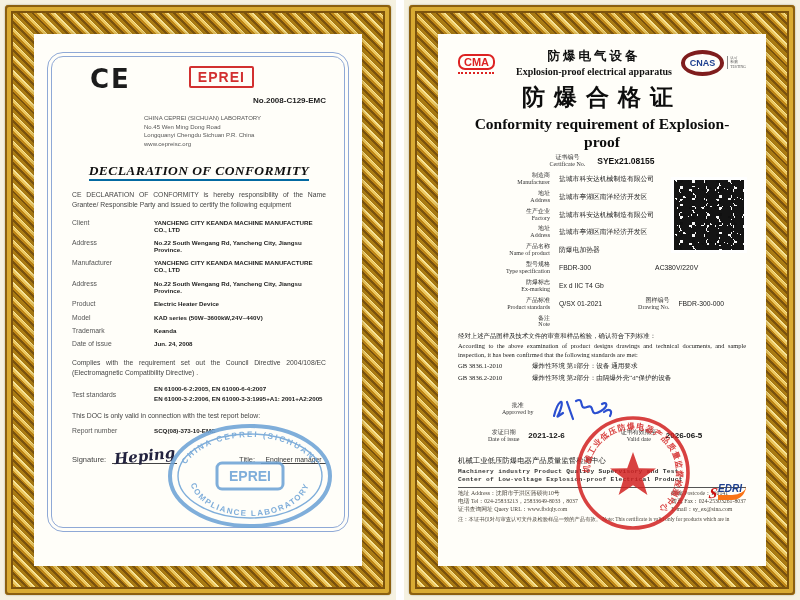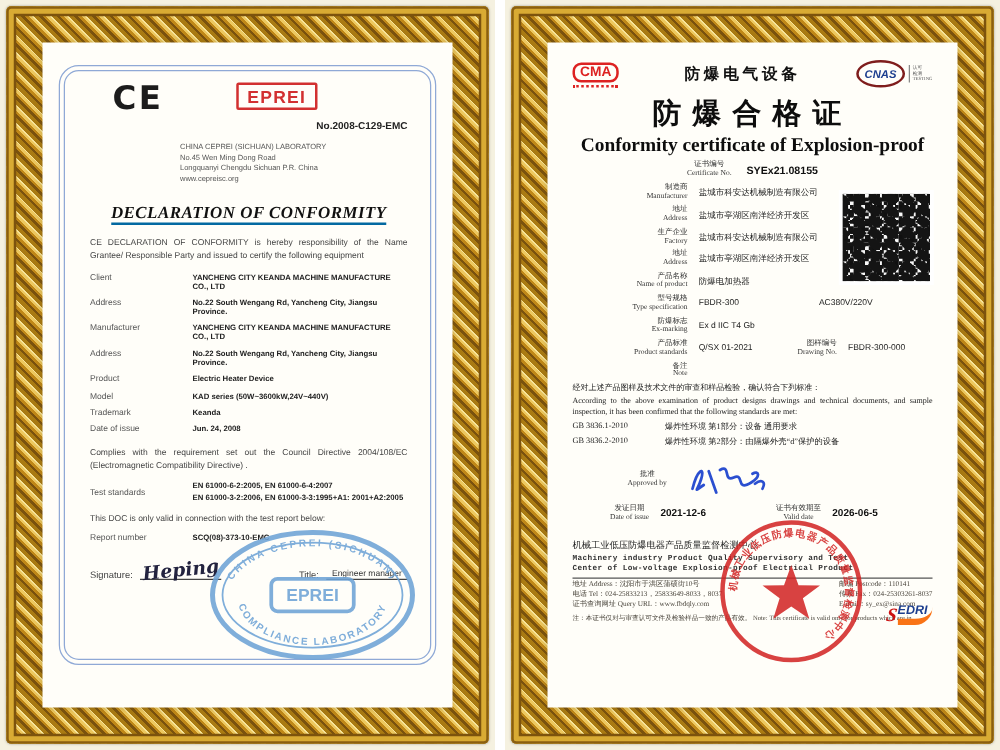--- a/index.html
+++ b/index.html
@@ -42,21 +42,21 @@
   
   .rcontent{position:absolute;inset:14px 20px 8px 20px;color:#222;}
   .rheader{display:flex;align-items:center;}
   .cma-wrap{width:48px;}
   .cma{border:2.2px solid #d22;border-radius:7px;color:#d22;font-family:"Liberation Sans",sans-serif;font-weight:bold;font-size:11px;padding:0 4px;display:inline-block;}
   .cma-sub{width:36px;border-top:2px dotted #d22;margin-top:2px;}
   .rheader-center{flex:1;text-align:center;}
   .rh-cn{font-weight:bold;font-size:12.5px;letter-spacing:3px;color:#111;font-family:"Liberation Sans",sans-serif;}
   .rh-en{font-weight:bold;font-size:10px;margin-top:1px;color:#111;}
   .cnas{display:flex;align-items:center;gap:3px;width:64px;justify-content:flex-end;}
-  .cnas-oval{border:2px solid #7f1d1d;border-radius:50%;color:#1d3f8f;font-family:"Liberation Sans",sans-serif;font-weight:bold;font-style:italic;font-size:9px;padding:4px 5px;}
+  .cnas-oval{border:4px solid #7f1d1d;border-radius:50%;color:#1d3f8f;font-family:"Liberation Sans",sans-serif;font-weight:bold;font-size:9px;padding:4px 5px;}
   .cnas-lines{font-size:3.8px;line-height:4.6px;color:#555;border-left:.8px solid #888;padding-left:2px;}
   .rtitle{text-align:center;font-family:"Liberation Sans",sans-serif;font-weight:bold;font-size:23px;letter-spacing:9px;margin-top:5px;color:#0d0d0d;}
   .rsubtitle{text-align:center;font-weight:bold;font-size:15.5px;margin-top:2px;color:#0d0d0d;}
   .certno{display:flex;justify-content:center;gap:12px;margin-top:3px;align-items:center;}
   .lbl2{text-align:center;font-size:6px;line-height:7px;color:#333;}
   .certno-val{font-family:"Liberation Sans",sans-serif;font-weight:bold;font-size:8.5px;color:#111;}
   .rfields{margin-top:4px;position:relative;}
   .rrow{display:flex;margin-bottom:4px;align-items:center;min-height:12.5px;}
   .rlabel{width:92px;flex:none;text-align:right;padding-right:9px;font-size:6px;line-height:6.9px;color:#333;}
   .rvalue{font-size:6.8px;color:#222;}
@@ -200,33 +200,34 @@
   <div class="page">
     <div class="rcontent">
 
       <div class="rheader">
         <div class="cma-wrap">
           <span class="cma">CMA</span>
           <div class="cma-sub"></div>
         </div>
         <div class="rheader-center">
           <div class="rh-cn">防爆电气设备</div>
+          <div class="rh-en">Explosion-proof electrical apparatus</div>
         </div>
         <div class="cnas">
           <span class="cnas-oval">CNAS</span>
           <span class="cnas-lines">
             <div>认可</div>
             <div>检测</div>
             <div>TESTING</div>
           </span>
         </div>
       </div>
 
       <div class="rtitle">防爆合格证</div>
-      <div class="rsubtitle">Conformity certificate of Explosion-proof</div>
+      <div class="rsubtitle">Conformity requirement of Explosion-proof</div>
 
       <div class="certno">
         <div class="lbl2">
           <div>证书编号</div>
           <div>Certificate No.</div>
         </div>
         <div class="certno-val">SYEx21.08155</div>
       </div>
 
       <div class="rfields">

